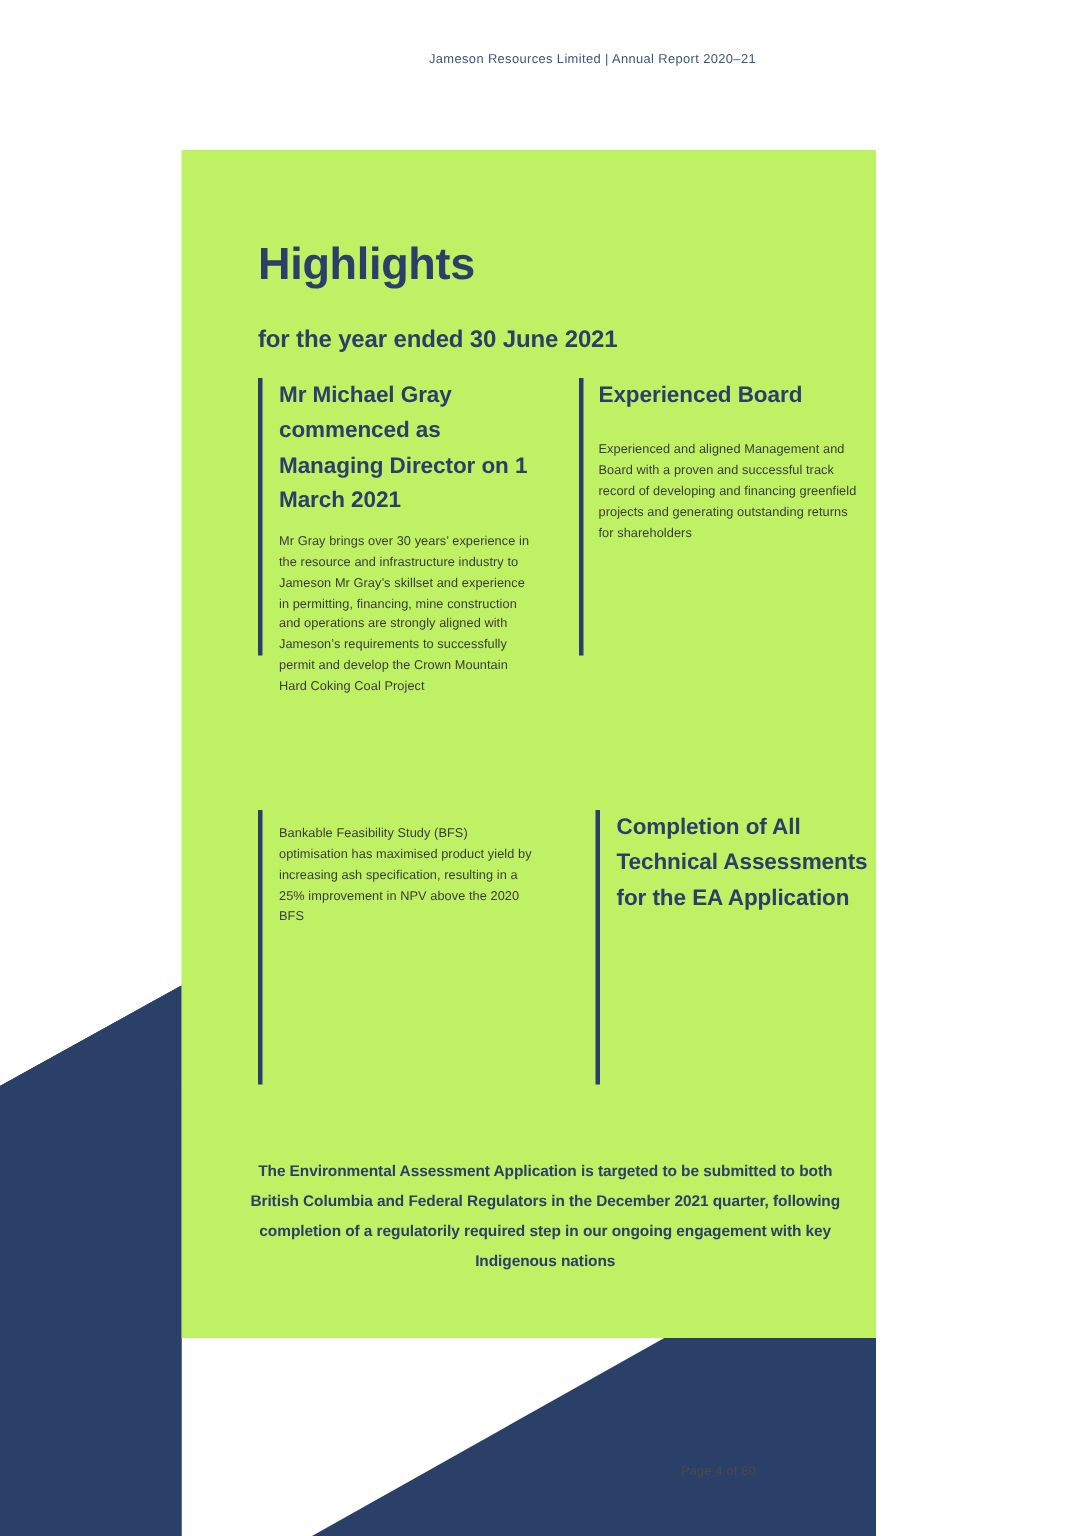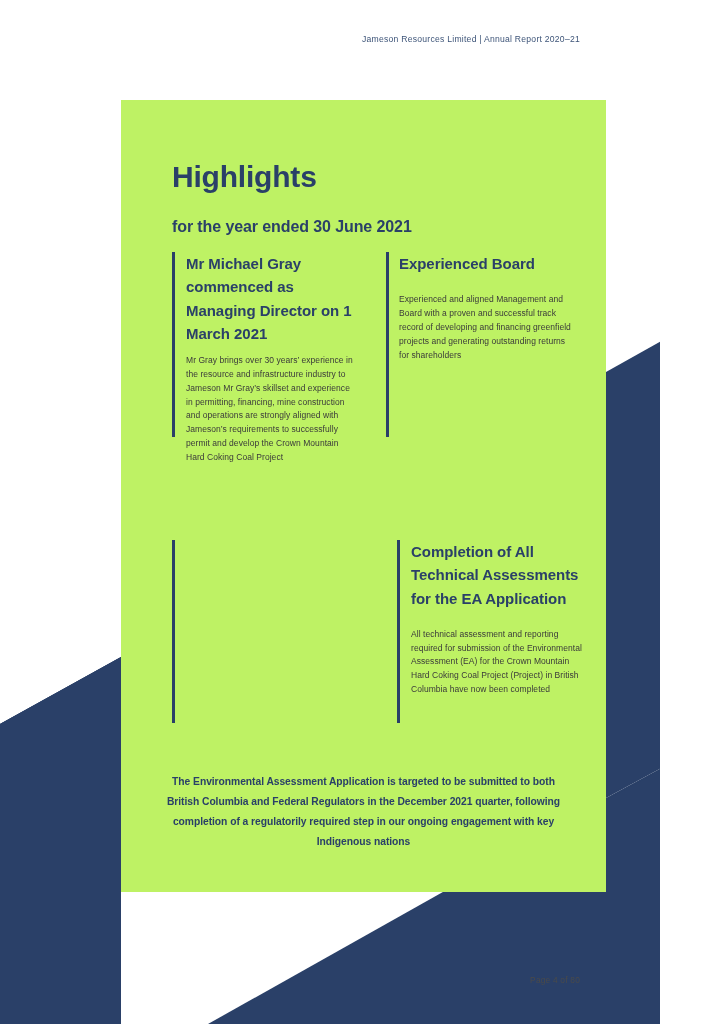--- a/index.html
+++ b/index.html
@@ -5,21 +5,21 @@
   html, body {
     margin: 0;
     padding: 0;
     background: #ffffff;
   }
   body {
     font-family: "Liberation Sans", sans-serif;
   }
   .page {
     position: relative;
-    width: 660px;
+    width: 584px;
     height: 1024px;
     background: #ffffff;
     overflow: hidden;
   }
 
   
   .deco-layer {
     position: absolute;
     left: 0;
     top: 0;
@@ -186,28 +186,28 @@
         <div class="bar"></div>
         <div class="body">
           <h3>Experienced Board</h3>
           <p class="spaced-top">Experienced and aligned Management and Board with a proven and successful track record of developing and financing greenfield projects and generating outstanding returns for shareholders</p>
         </div>
       </div>
 
       <div class="block block-yield">
         <div class="bar"></div>
         <div class="body">
+          <p>Bankable Feasibility Study (BFS) optimisation has maximised product yield by increasing ash specification, resulting in a 25% improvement in NPV above the 2020 BFS</p>
         </div>
       </div>
 
       <div class="block block-ea">
         <div class="bar"></div>
         <div class="body">
           <h3>Completion of All Technical Assessments for the EA Application</h3>
-          <p class="spaced-top">All technical assessment and reporting required for submission of the Environmental Assessment (EA) for the Crown Mountain Hard Coking Coal Project (Project) in British Columbia have now been completed</p>
         </div>
       </div>
 
       <div class="closing">The Environmental Assessment Application is targeted to be submitted to both British Columbia and Federal Regulators in the December 2021 quarter, following completion of a regulatorily required step in our ongoing engagement with key Indigenous nations</div>
 
     </div>
   </div>
 
   <div class="footer">Page 4 of 80</div>
 

